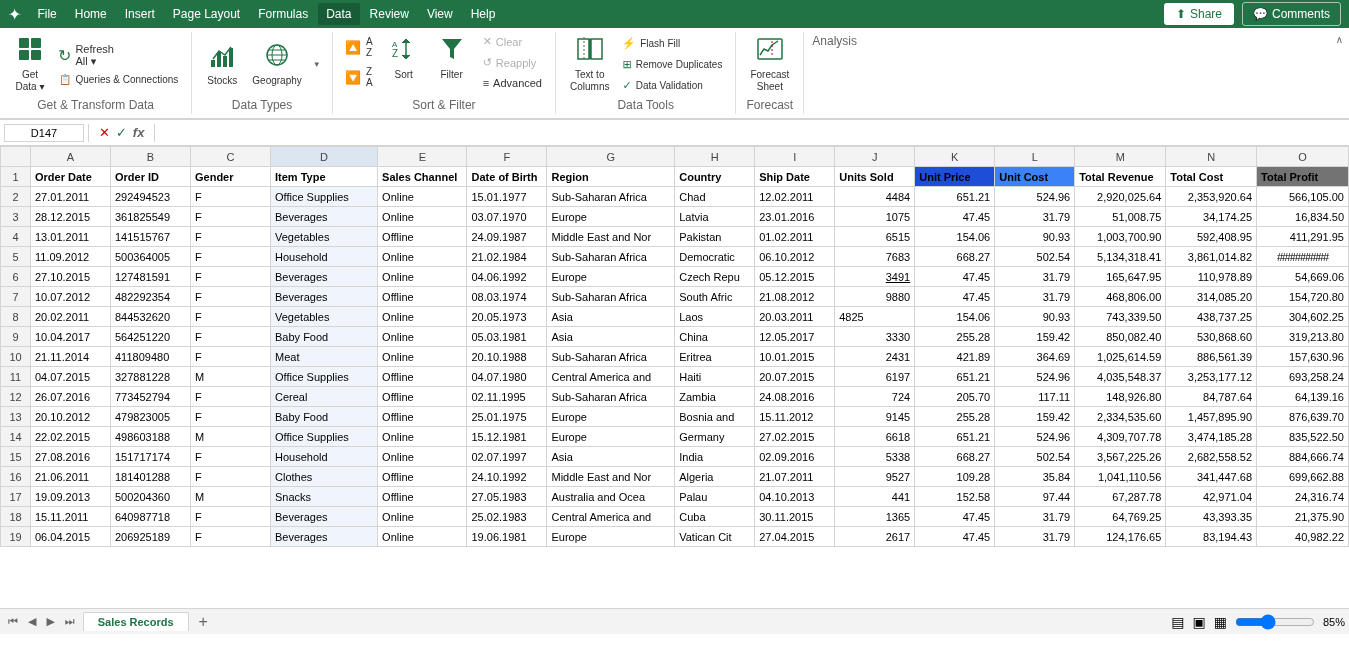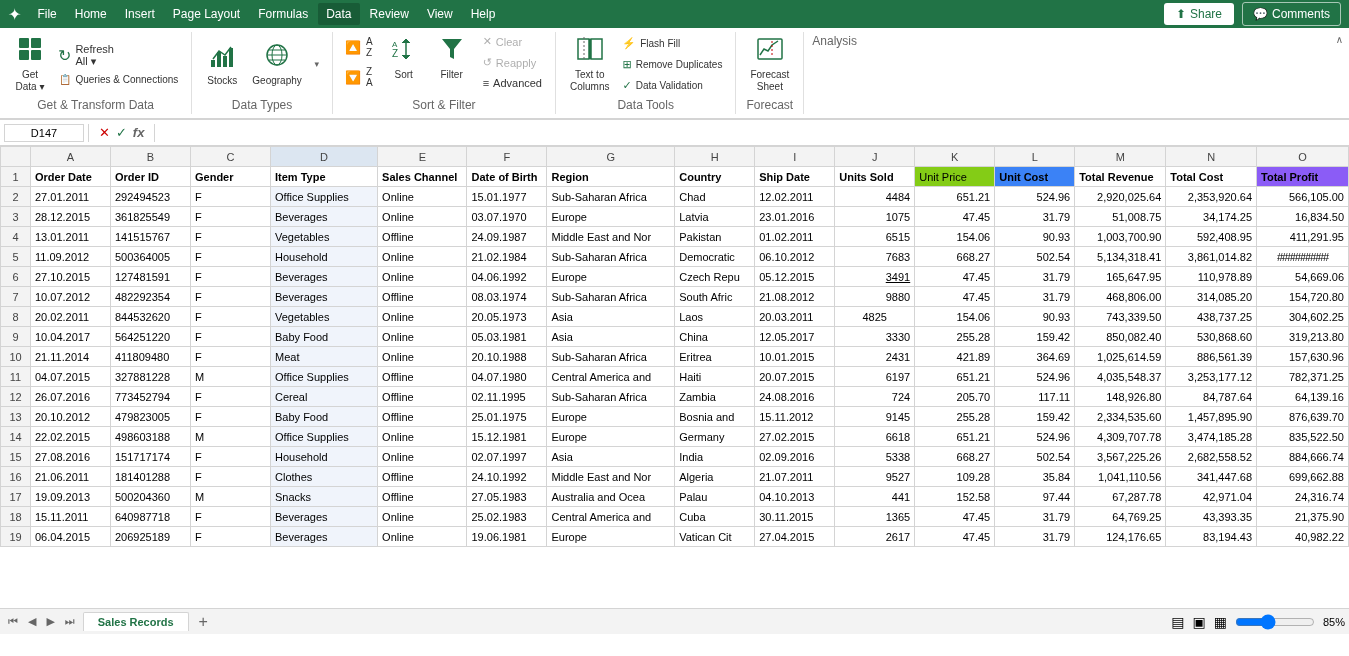--- a/index.html
+++ b/index.html
@@ -313,25 +313,25 @@
             <td style="font-weight: bold; background: rgb(255, 255, 255);">Order Date</td>
             <td style="font-weight: bold; background: rgb(255, 255, 255);">Order ID</td>
             <td style="font-weight: bold; background: rgb(255, 255, 255);">Gender</td>
             <td style="font-weight: bold; background: rgb(255, 255, 255);">Item Type</td>
             <td style="font-weight: bold; background: rgb(255, 255, 255);">Sales Channel</td>
             <td style="font-weight: bold; background: rgb(255, 255, 255);">Date of Birth</td>
             <td style="font-weight: bold; background: rgb(255, 255, 255);">Region</td>
             <td style="font-weight: bold; background: rgb(255, 255, 255);">Country</td>
             <td style="font-weight: bold; background: rgb(255, 255, 255);">Ship Date</td>
             <td style="font-weight: bold; background: rgb(255, 255, 255);">Units Sold</td>
-            <td style="font-weight: normal; background: #84cc16;">Unit Price</td>
+            <td style="font-weight: bold; background: #1d4ed8;">Unit Price</td>
             <td style="font-weight: bold; background: #3b82f6;">Unit Cost</td>
             <td style="font-weight: bold; background: rgb(255, 255, 255);">Total Revenue</td>
             <td style="font-weight: bold; background: rgb(255, 255, 255);">Total Cost</td>
-            <td style="font-weight: bold; background: #8b5cf6;">Total Profit</td>
+            <td style="font-weight: bold; background: #737373;">Total Profit</td>
           </tr>
           <tr>
             <td class="row-header">2</td>
             <td>27.01.2011</td>
             <td>292494523</td>
             <td>F</td>
             <td style="background: rgb(240, 244, 251);">Office Supplies</td>
             <td>Online</td>
             <td>15.01.1977</td>
             <td>Sub-Saharan Africa</td>
@@ -438,21 +438,21 @@
             <td class="row-header">8</td>
             <td>20.02.2011</td>
             <td>844532620</td>
             <td>F</td>
             <td style="background: rgb(240, 244, 251);">Vegetables</td>
             <td>Online</td>
             <td>20.05.1973</td>
             <td>Asia</td>
             <td>Laos</td>
             <td>20.03.2011</td>
-            <td style="text-align: center;">4825</td>
+            <td style="text-align: left;">4825</td>
             <td style="text-align: right;">154.06</td>
             <td style="text-align: right;">90.93</td>
             <td style="text-align: right;">743,339.50</td>
             <td style="text-align: right;">438,737.25</td>
             <td style="text-align: right;">304,602.25</td>
           </tr>
           <tr>
             <td class="row-header">9</td>
             <td>10.04.2017</td>
             <td>564251220</td>
@@ -497,21 +497,21 @@
             <td>Offline</td>
             <td>04.07.1980</td>
             <td>Central America and</td>
             <td>Haiti</td>
             <td>20.07.2015</td>
             <td style="text-align: right;">6197</td>
             <td style="text-align: right;">651.21</td>
             <td style="text-align: right;">524.96</td>
             <td style="text-align: right;">4,035,548.37</td>
             <td style="text-align: right;">3,253,177.12</td>
-            <td style="text-align: right;">782,371.25</td>
+            <td style="text-align: right;">693,258.24</td>
           </tr>
           <tr>
             <td class="row-header">12</td>
             <td>26.07.2016</td>
             <td>773452794</td>
             <td>F</td>
             <td style="background: rgb(240, 244, 251);">Cereal</td>
             <td>Offline</td>
             <td>02.11.1995</td>
             <td>Sub-Saharan Africa</td>

